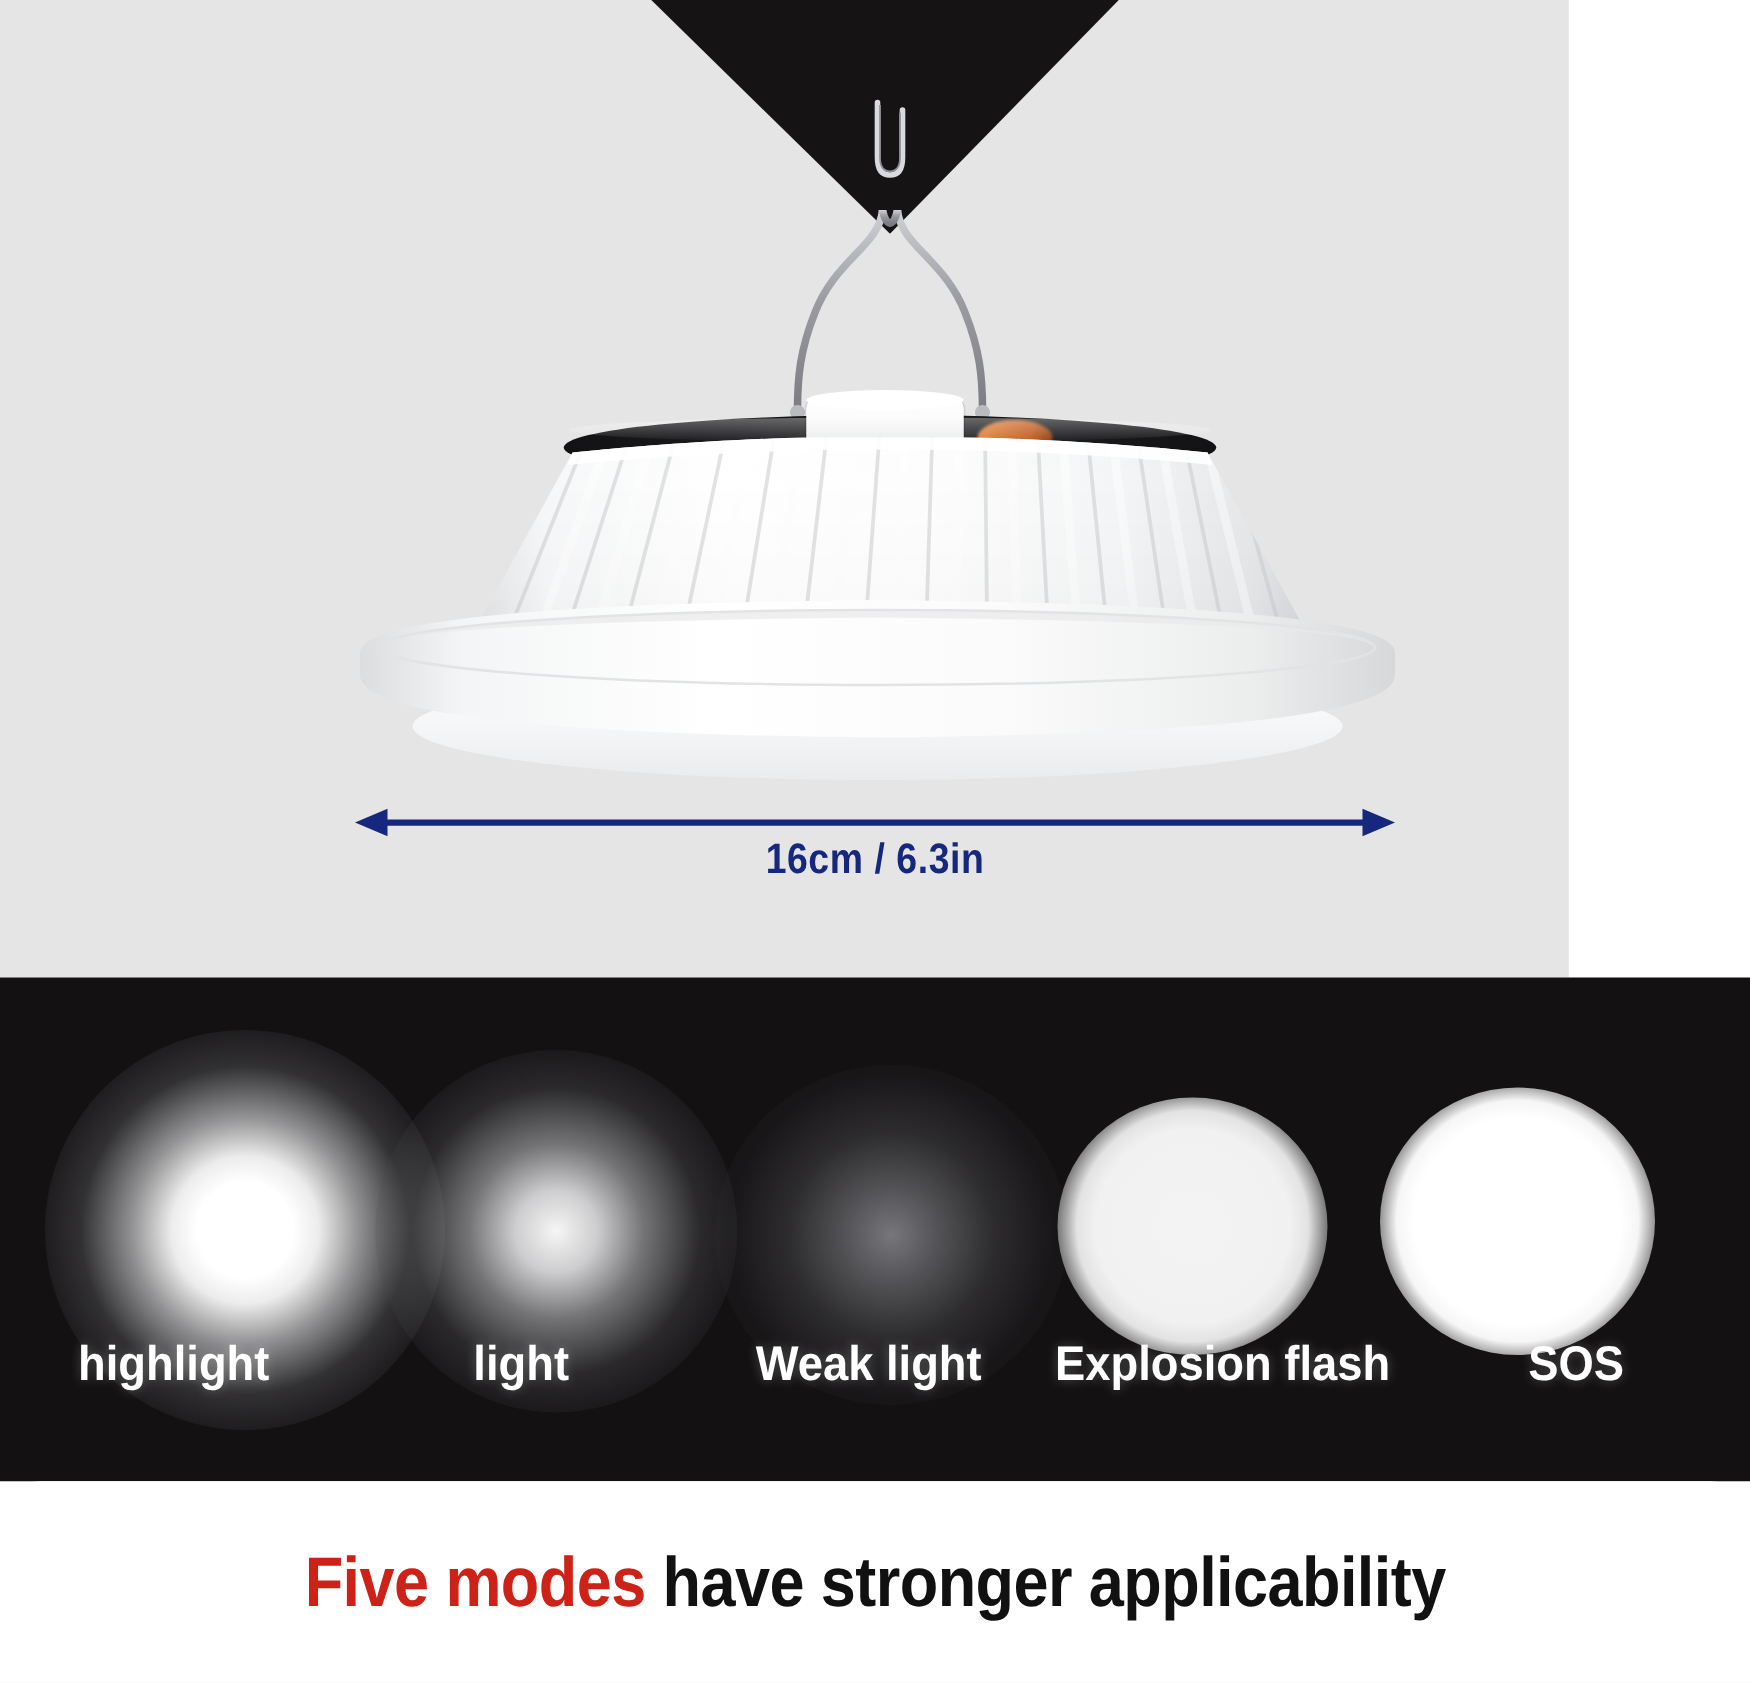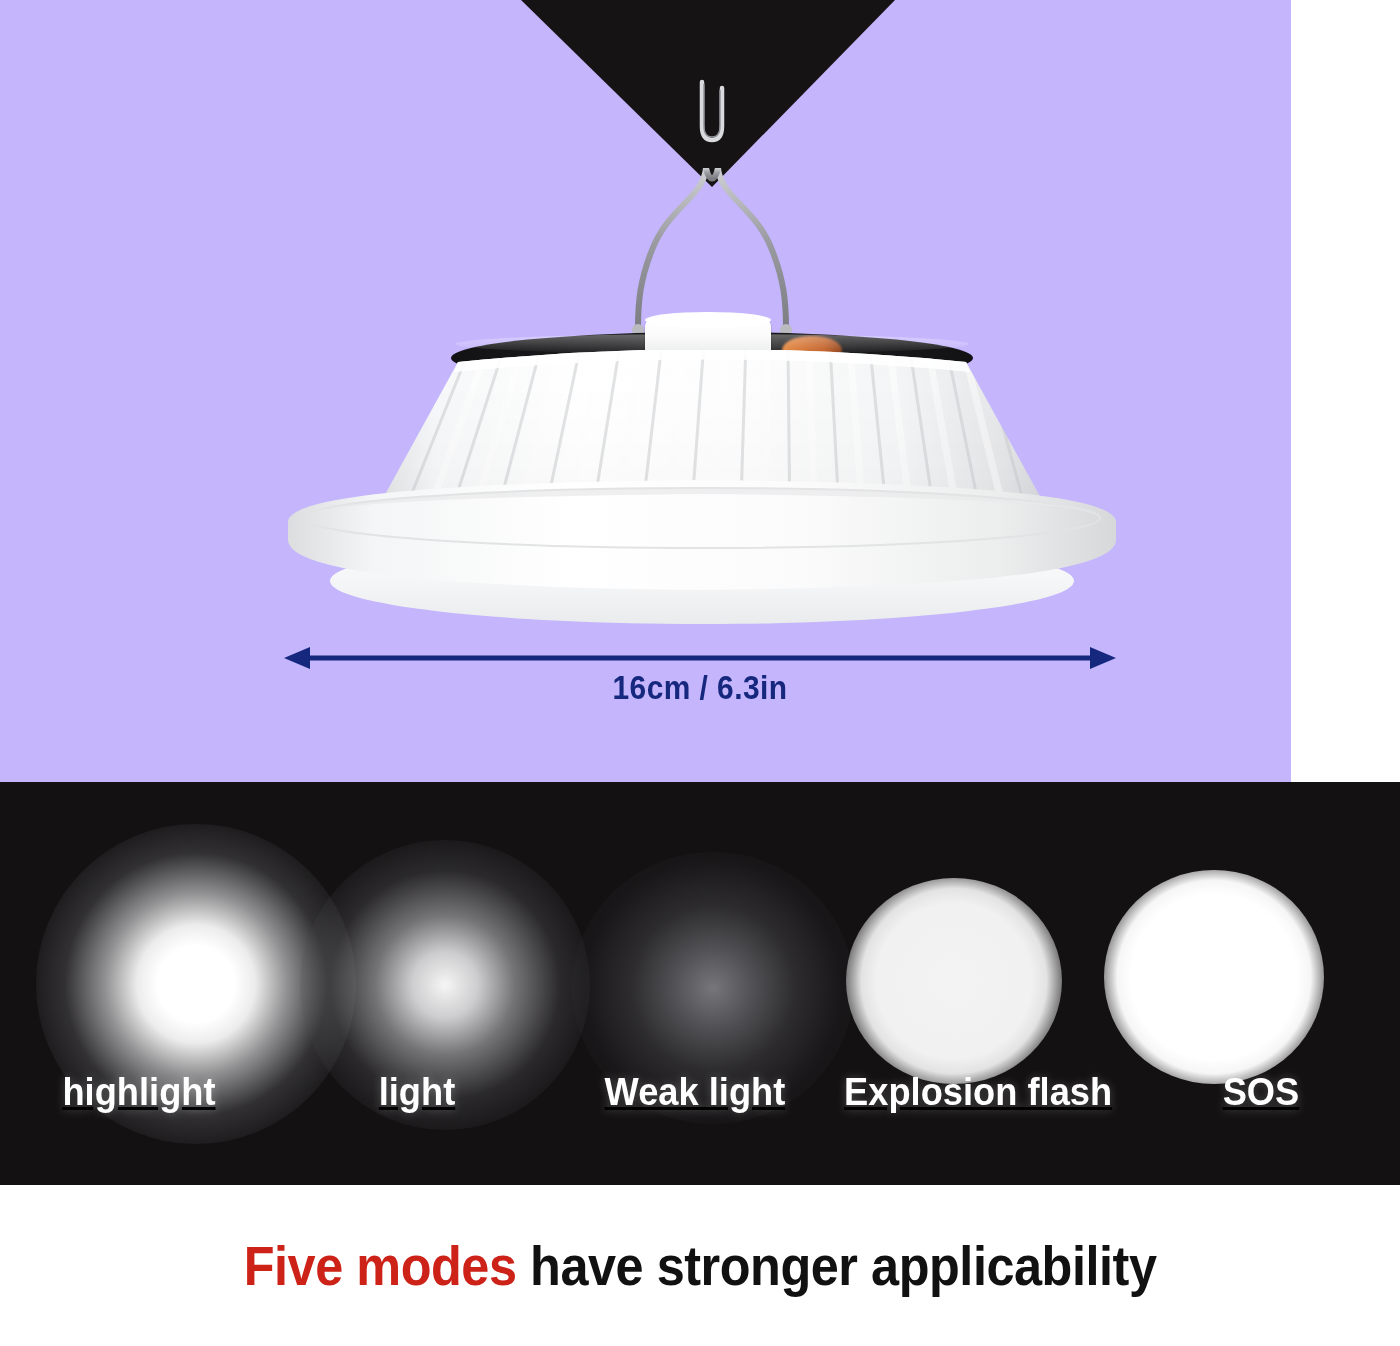--- a/index.html
+++ b/index.html
@@ -18,23 +18,22 @@
     overflow: hidden;
   }
 
   
   #product-panel {
     position: absolute;
     left: 0;
     top: 0;
     width: 1255px;
     height: 782px;
-    background: #c4b5fd;
+    background: #e5e5e5;
     overflow: hidden;
-    padding-left: 36px;
   }
 
   
   .triangle-backdrop {
     position: absolute;
     left: 520px;
     top: -1px;
     width: 376px;
     height: 188px;
   }
@@ -197,21 +196,20 @@
     pointer-events: none;
   }
   .mode-labels {
     position: absolute;
     left: 0;
     top: 278px;
     width: 1400px;
     height: 64px;
     display: flex;
     z-index: 5;
-    text-decoration: underline;
   }
   .mode-label {
     flex: 1 1 0;
     text-align: center;
     color: #ffffff;
     font-family: "Liberation Sans Narrow", "Liberation Sans", sans-serif;
     font-weight: bold;
     font-size: 39px;
     line-height: 64px;
     transform: scaleX(.93);

